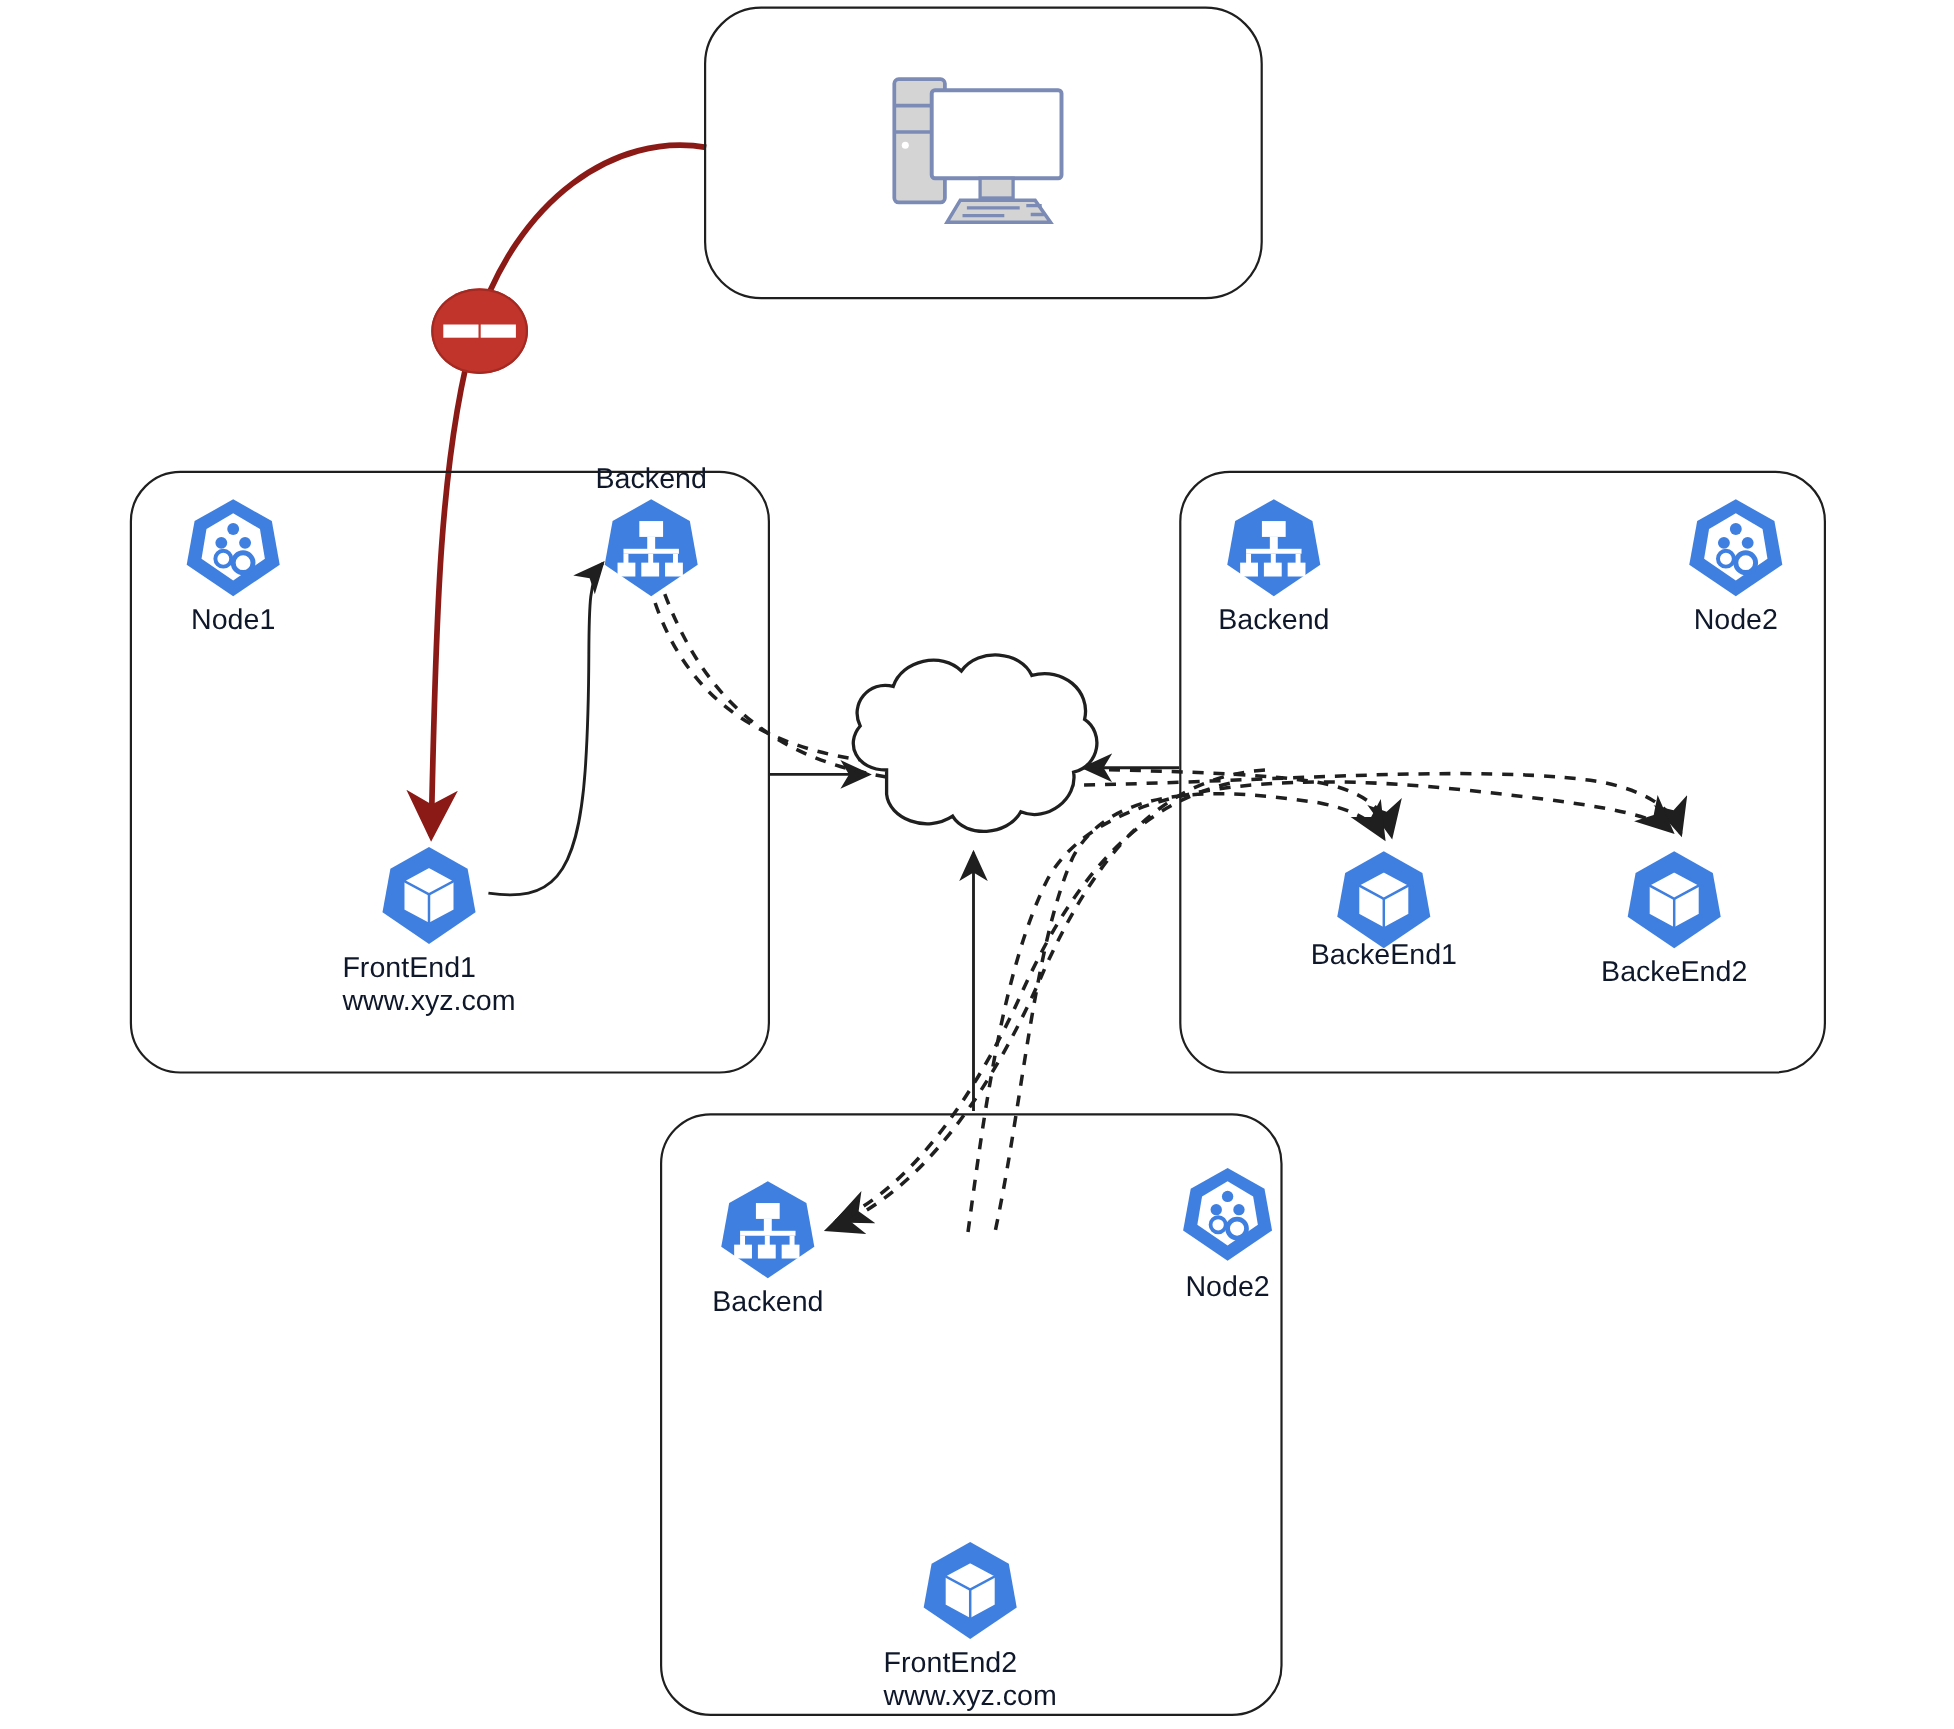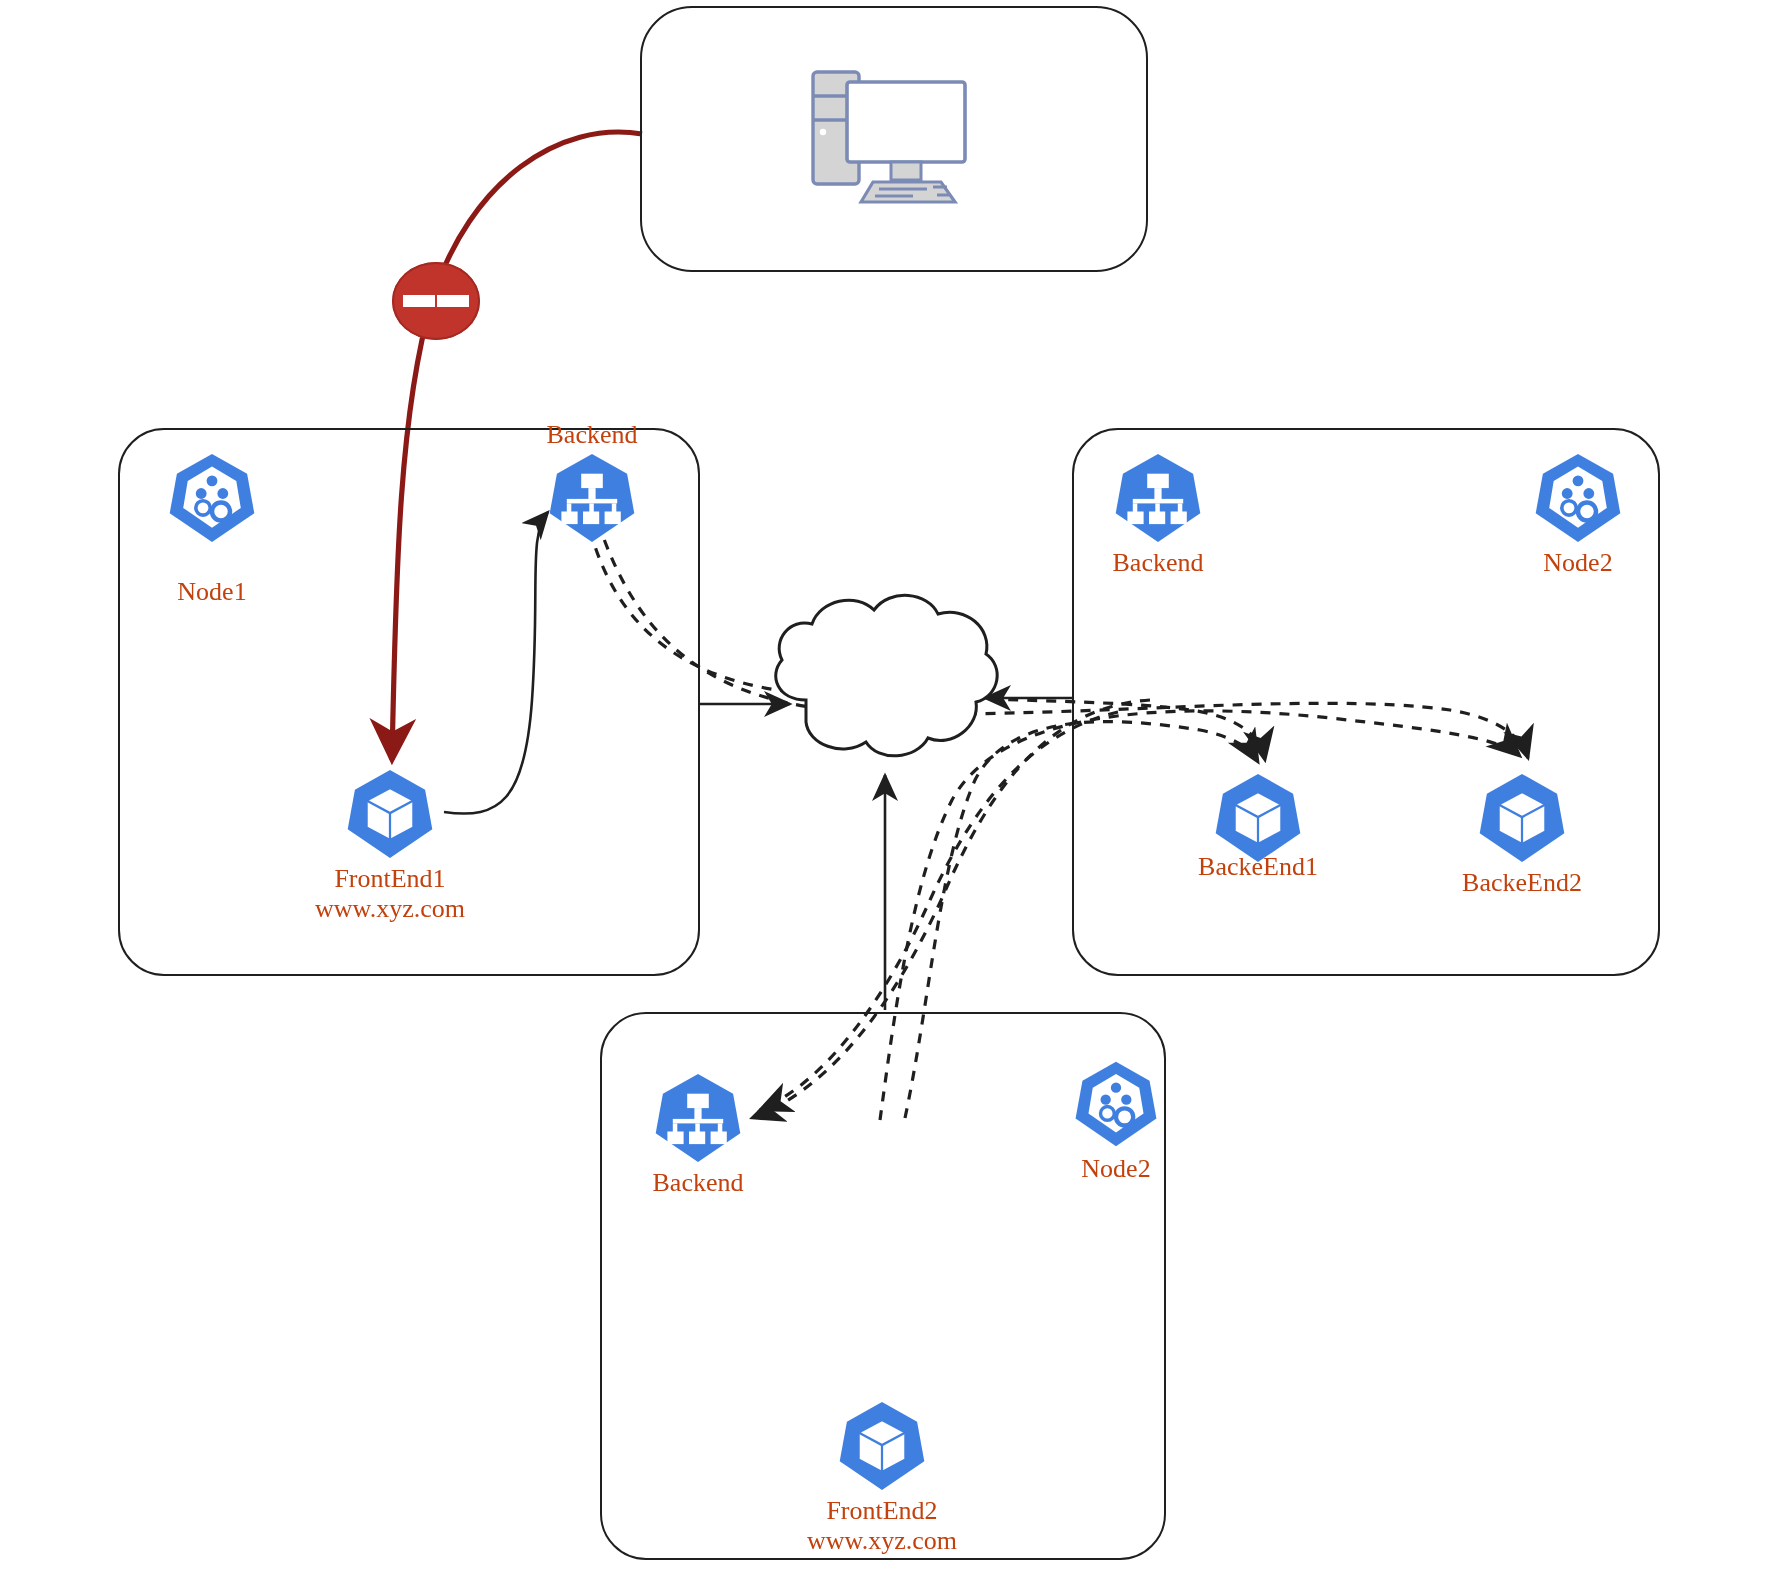--- a/index.html
+++ b/index.html
@@ -41,25 +41,24 @@
     position: absolute;
     left: 50%;
     top: 0;
     transform: translateX(-50%);
   }
   .node .caption {
     position: absolute;
     left: 50%;
     transform: translateX(-50%);
     white-space: nowrap;
-    text-align: center;
-    color: #c2410c;
+    color: #0f172a;
     font-size: 26px;
     line-height: 1.16;
-    font-family: Liberation Serif, serif;
+    font-family: Liberation Sans, sans-serif;
   }
   .caption.above {
     bottom: 100%;
   }
   .label-sub {
     display: block;
   }
   .stop-sign {
     position: absolute;
     border-radius: 50%;
@@ -161,21 +160,21 @@
       <svg width="90" height="92" viewBox="0 0 100 102" xmlns="http://www.w3.org/2000/svg">
         <polygon points="50,2 89,24 97,68 50,100 3,68 11,24" fill="#3f7fe0"></polygon>
         <polygon points="50,16 77,32 82,62 50,84 18,62 23,32" fill="#ffffff"></polygon>
         <circle cx="50" cy="32" r="6" fill="#3f7fe0"></circle>
         <circle cx="38" cy="46" r="6" fill="#3f7fe0"></circle>
         <circle cx="62" cy="46" r="6" fill="#3f7fe0"></circle>
         <circle cx="40" cy="62" r="8" fill="none" stroke="#3f7fe0" stroke-width="4"></circle>
         <circle cx="60" cy="66" r="10" fill="none" stroke="#3f7fe0" stroke-width="5"></circle>
       </svg>
     </div>
-    <div class="caption" style="top:96px;margin-top:29px;">
+    <div class="caption" style="top:96px;">
       <span>Node1</span>
     </div>
   </div>
 
   <div class="node" style="left:592px; top:452px;">
     <div class="glyph">
       <svg width="90" height="92" viewBox="0 0 100 102" xmlns="http://www.w3.org/2000/svg">
         <polygon points="50,2 89,24 97,68 50,100 3,68 11,24" fill="#3f7fe0"></polygon>
         <rect x="38" y="24" width="24" height="16" fill="#ffffff"></rect>
         <rect x="46" y="40" width="8" height="14" fill="#ffffff"></rect>

